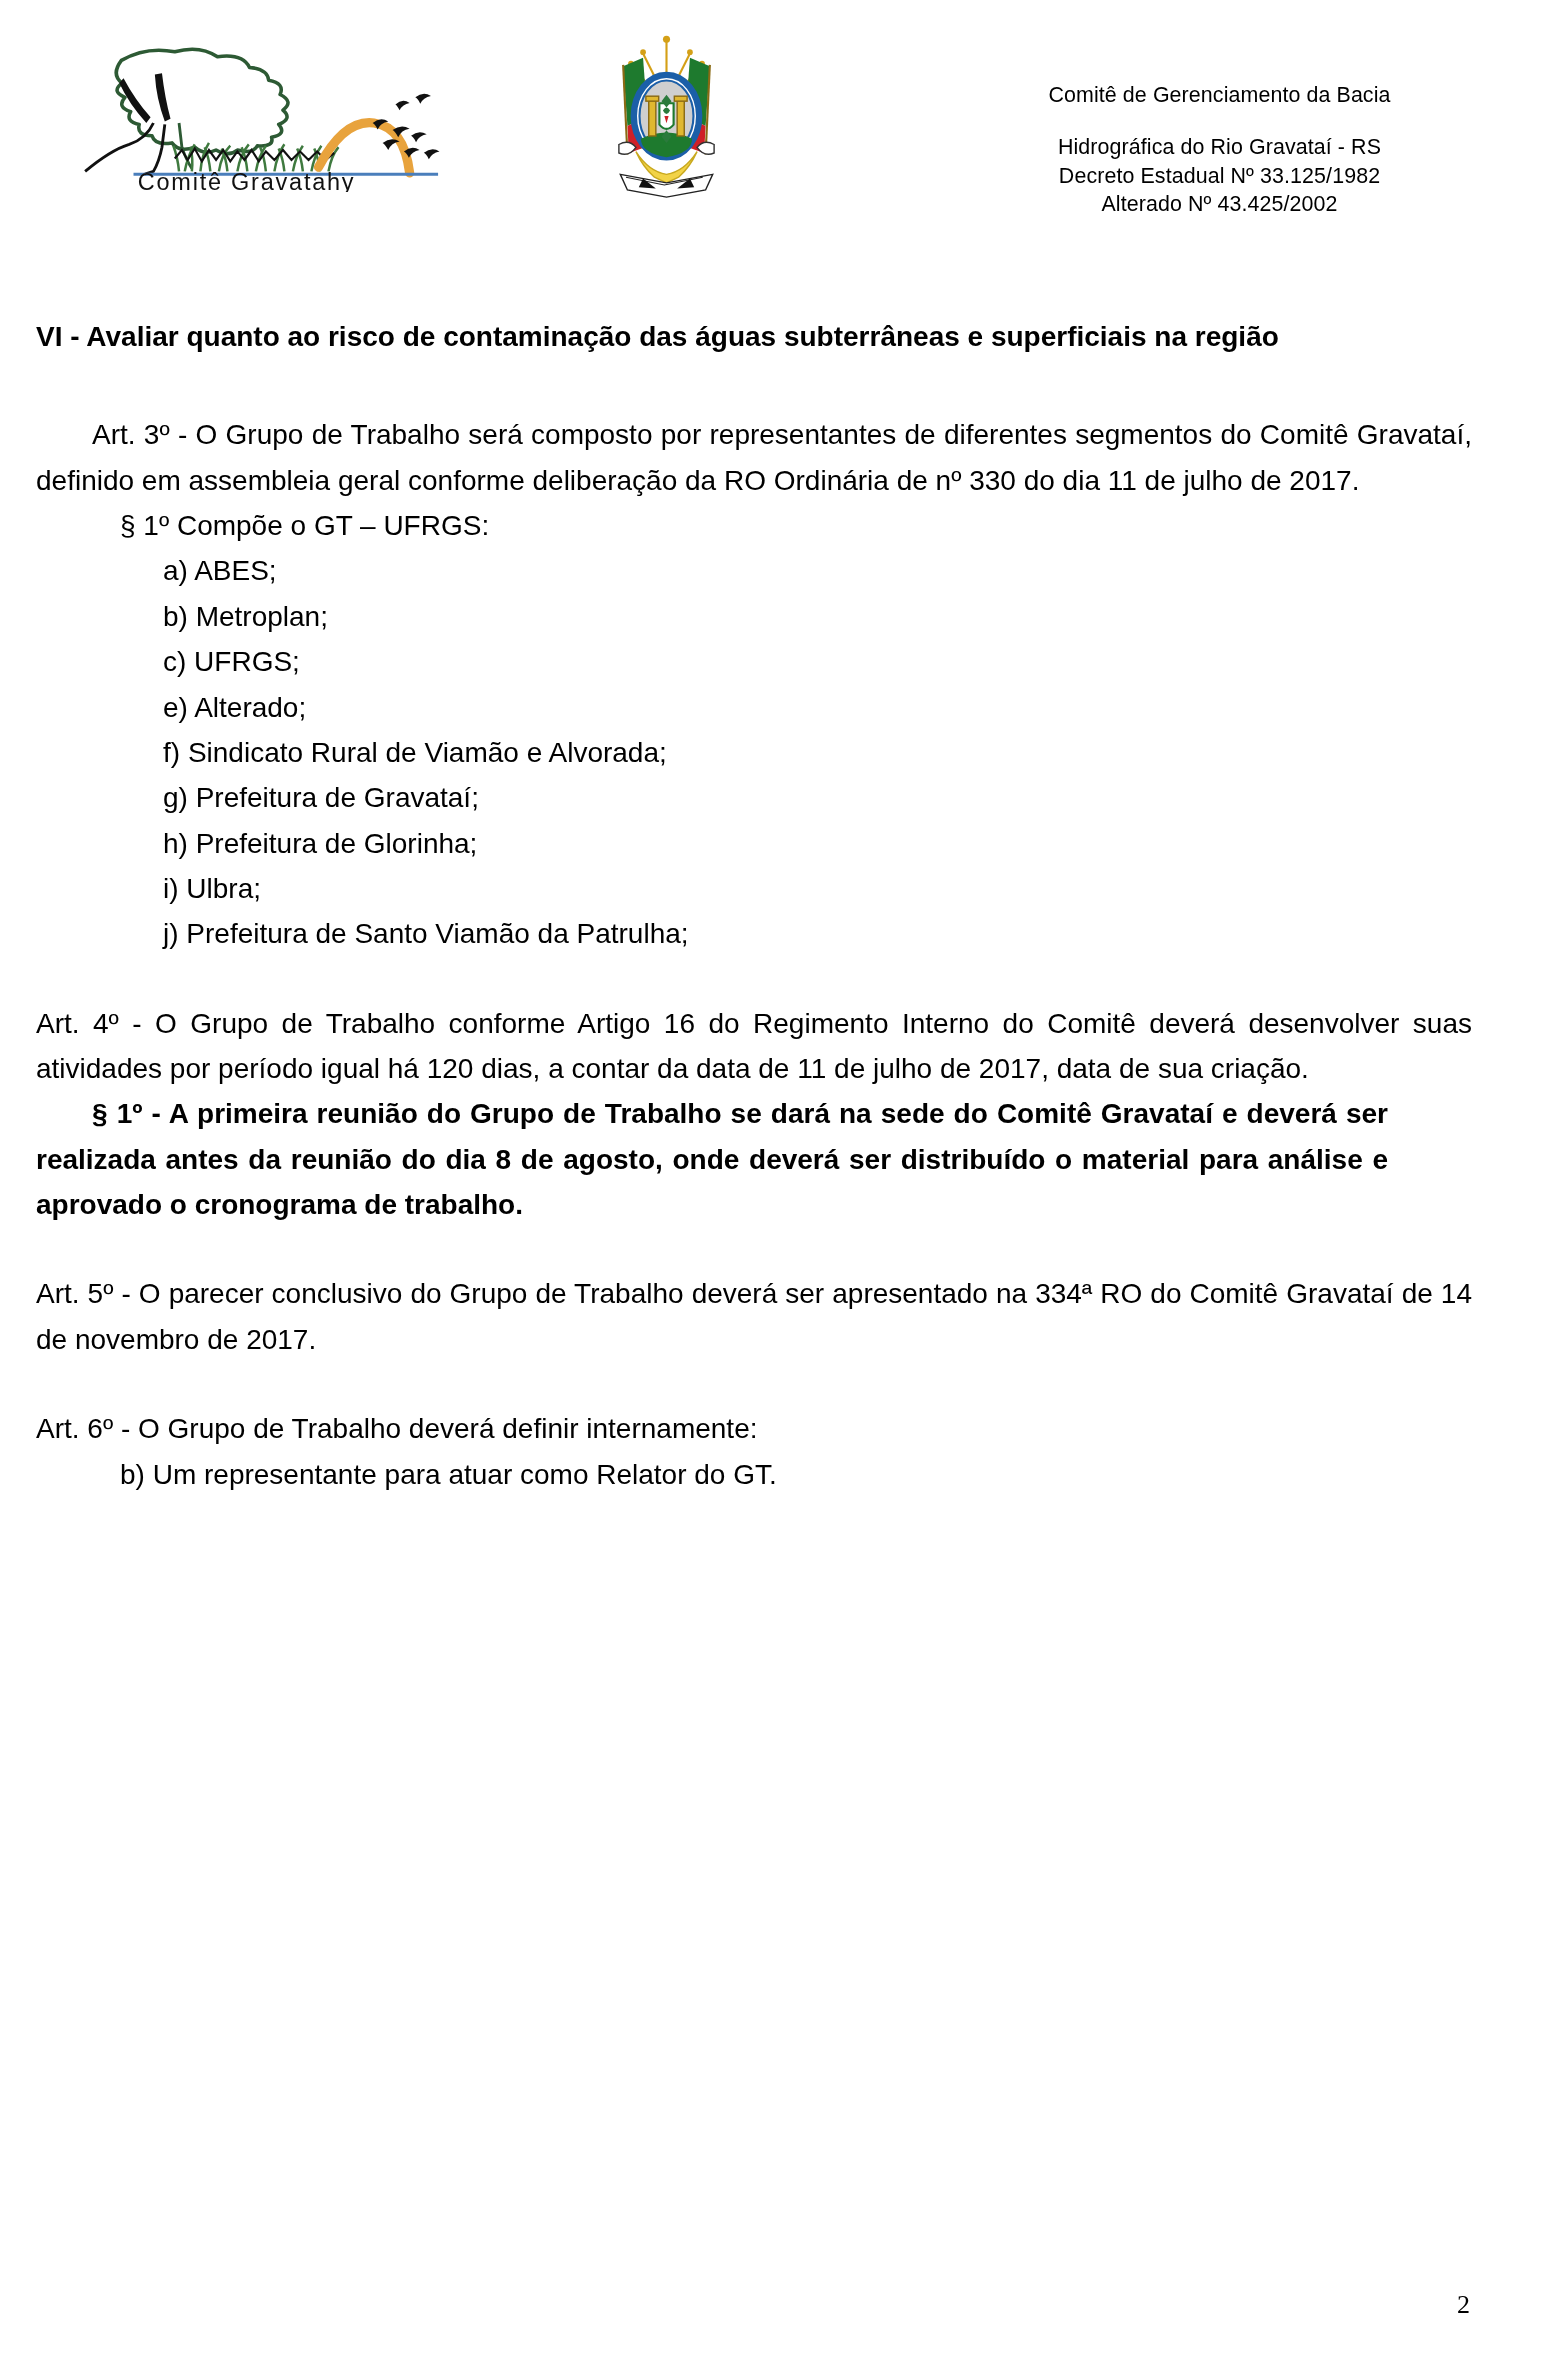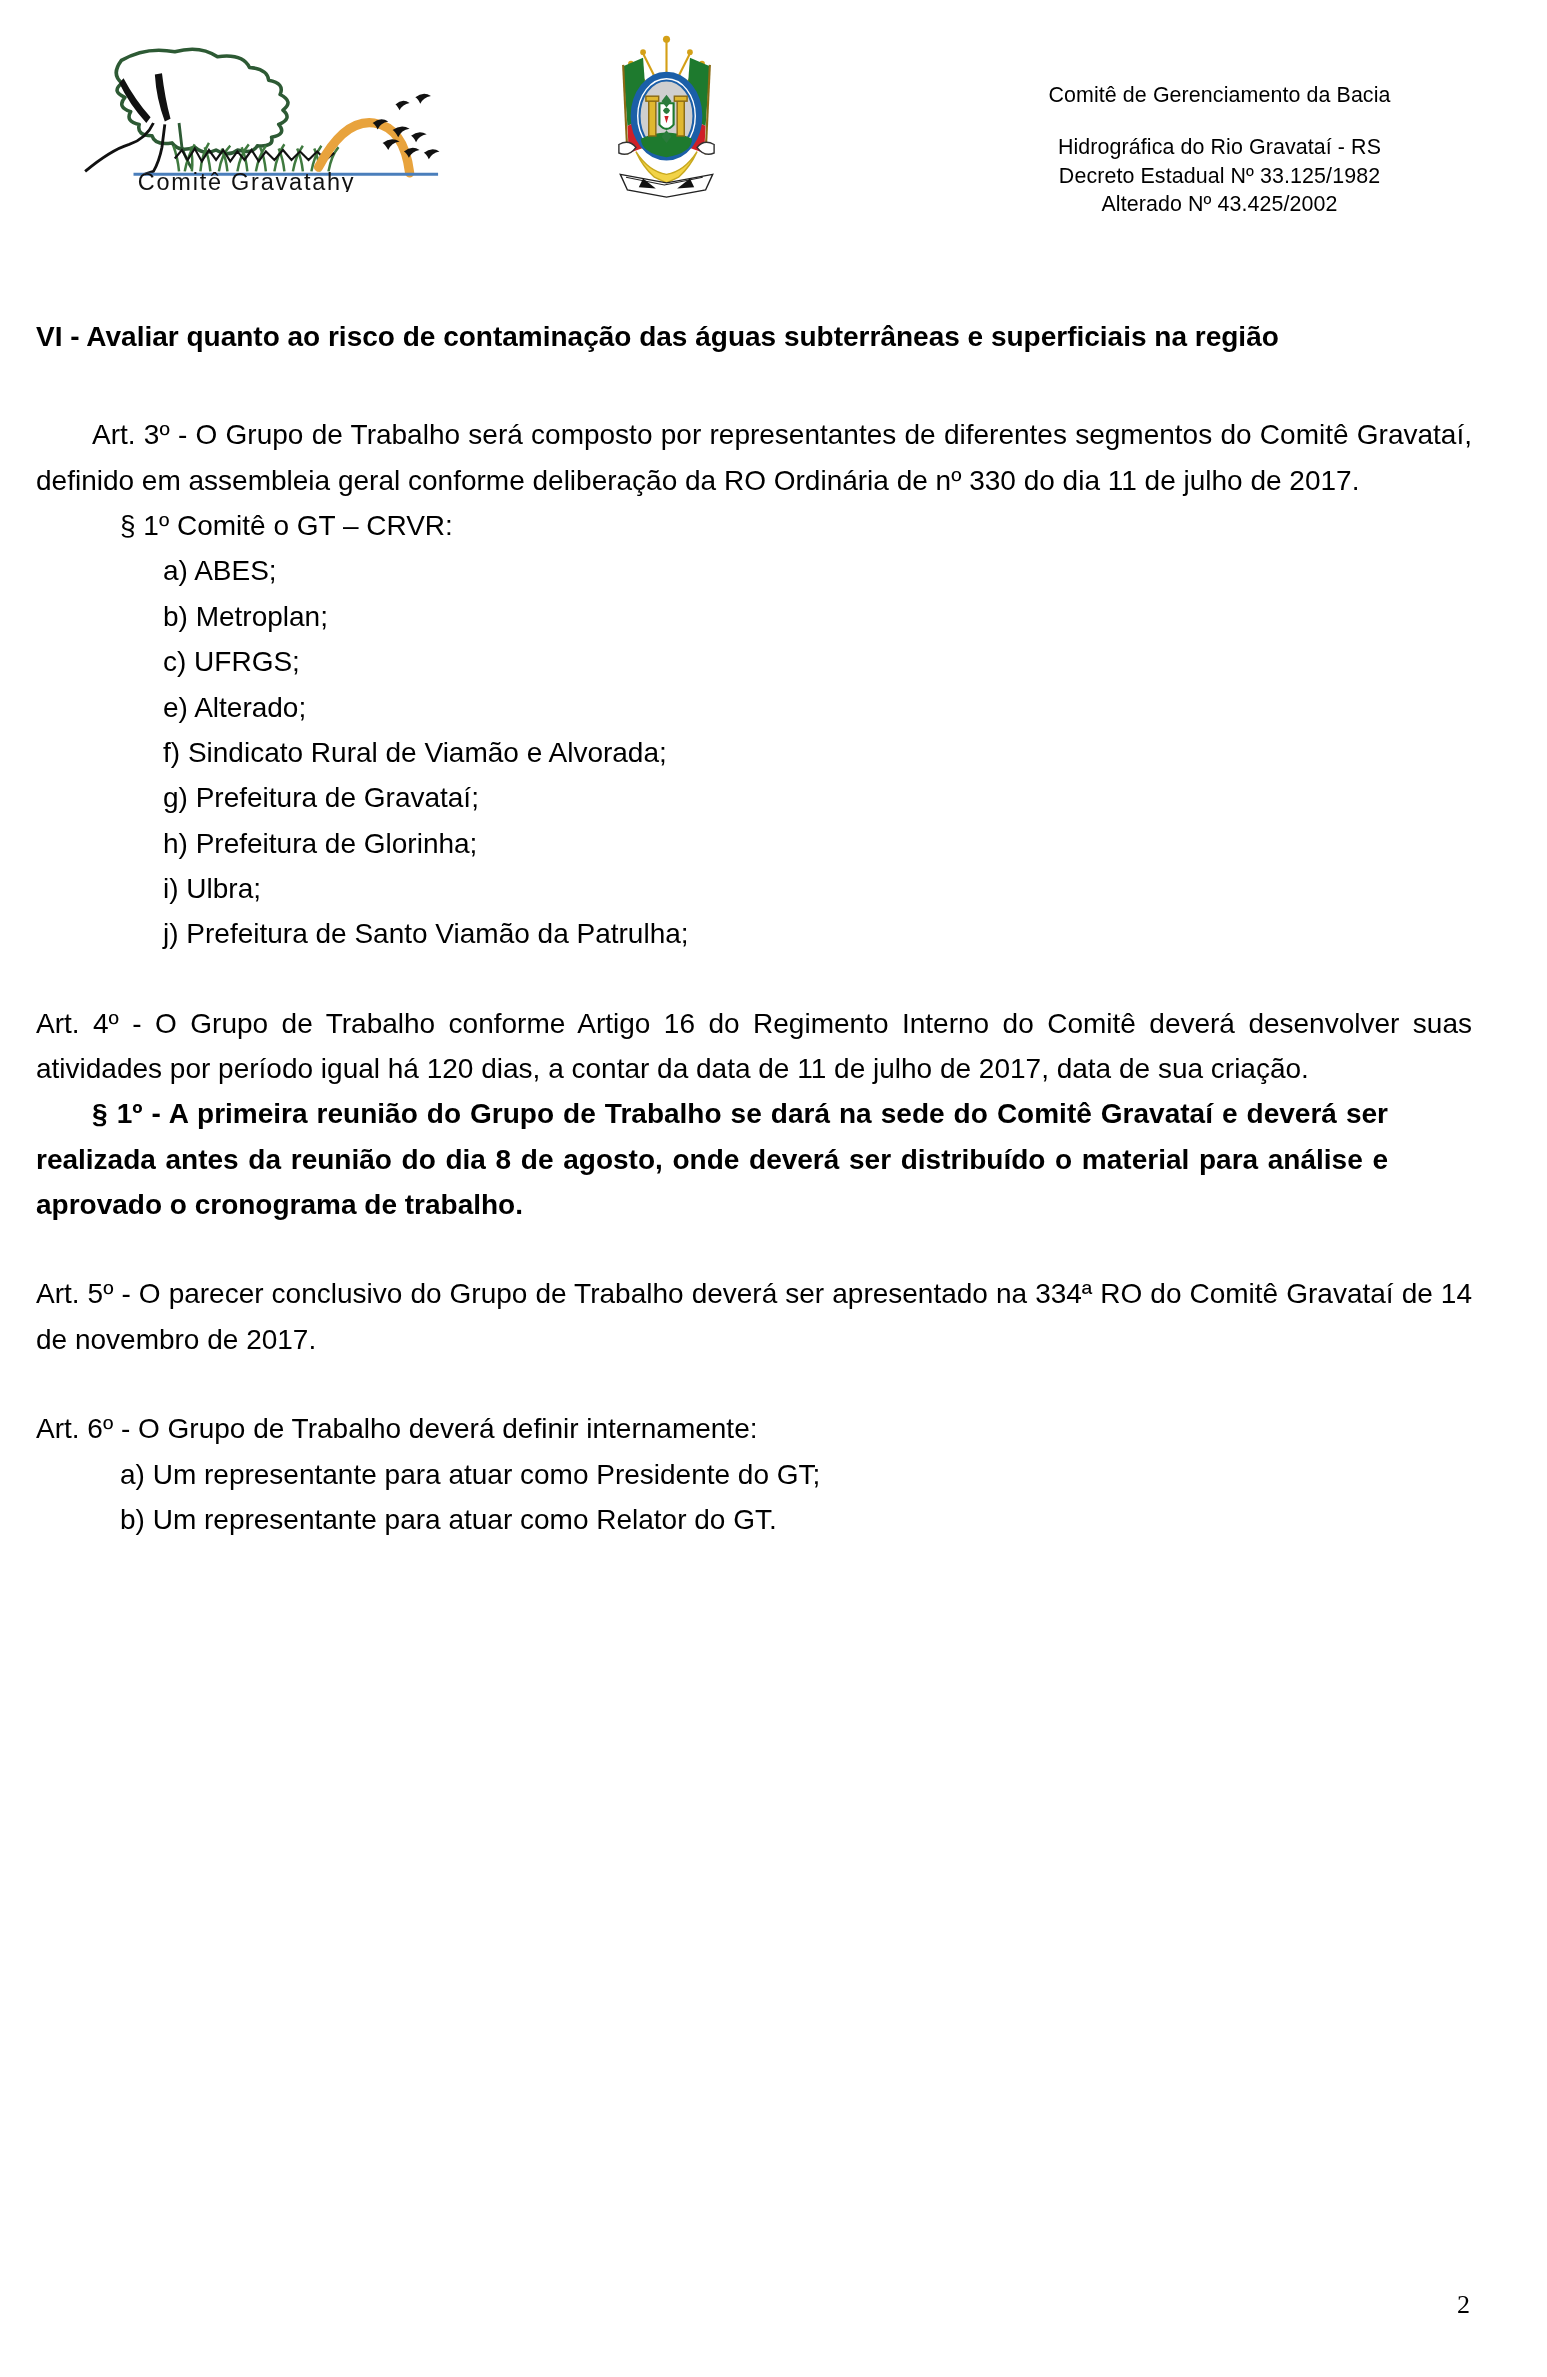--- a/index.html
+++ b/index.html
@@ -238,21 +238,21 @@
   </div>
 
   <div class="body">
 
     <p class="para block-indent">VI - Avaliar quanto ao risco de contaminação das águas subterrâneas e superficiais na região</p>
 
     <div class="gap-lg"></div>
 
     <p class="para first-line-indent">Art. 3º - O Grupo de Trabalho será composto por representantes de diferentes segmentos do Comitê Gravataí, definido em assembleia geral conforme deliberação da RO Ordinária de nº 330 do dia 11 de julho de 2017.</p>
 
-    <p class="para nojust indent-1">§ 1º Comitê o GT – CRVR:</p>
+    <p class="para nojust indent-1">§ 1º Compõe o GT – UFRGS:</p>
 
     <p class="para nojust indent-list">a) ABES;</p>
     <p class="para nojust indent-list">b) Metroplan;</p>
     <p class="para nojust indent-list">c) UFRGS;</p>
     <p class="para nojust indent-list">e) Alterado;</p>
     <p class="para nojust indent-list">f) Sindicato Rural de Viamão e Alvorada;</p>
     <p class="para nojust indent-list">g) Prefeitura de Gravataí;</p>
     <p class="para nojust indent-list">h) Prefeitura de Glorinha;</p>
     <p class="para nojust indent-list">i) Ulbra;</p>
     <p class="para nojust indent-list">j) Prefeitura de Santo Viamão da Patrulha;</p>
@@ -264,20 +264,19 @@
     <p class="para block-indent first-line-indent">§ 1º - A primeira reunião do Grupo de Trabalho se dará na sede do Comitê Gravataí e deverá ser realizada antes da reunião do dia 8 de agosto, onde deverá ser distribuído o material para análise e aprovado o cronograma de trabalho.</p>
 
     <div class="gap-md"></div>
 
     <p class="para">Art. 5º - O parecer conclusivo do Grupo de Trabalho deverá ser apresentado na 334ª RO do Comitê Gravataí de 14 de novembro de 2017.</p>
 
     <div class="gap-md"></div>
 
     <p class="para nojust">Art. 6º - O Grupo de Trabalho deverá definir internamente:</p>
 
-    <p class="para nojust indent-1">a) Um representante para atuar como Presidente do GT;</p>
     <p class="para nojust indent-1">b) Um representante para atuar como Relator do GT.</p>
   </div>
 
   <div class="page-number">2</div>
 
 </div>
 
 
 </body></html>

